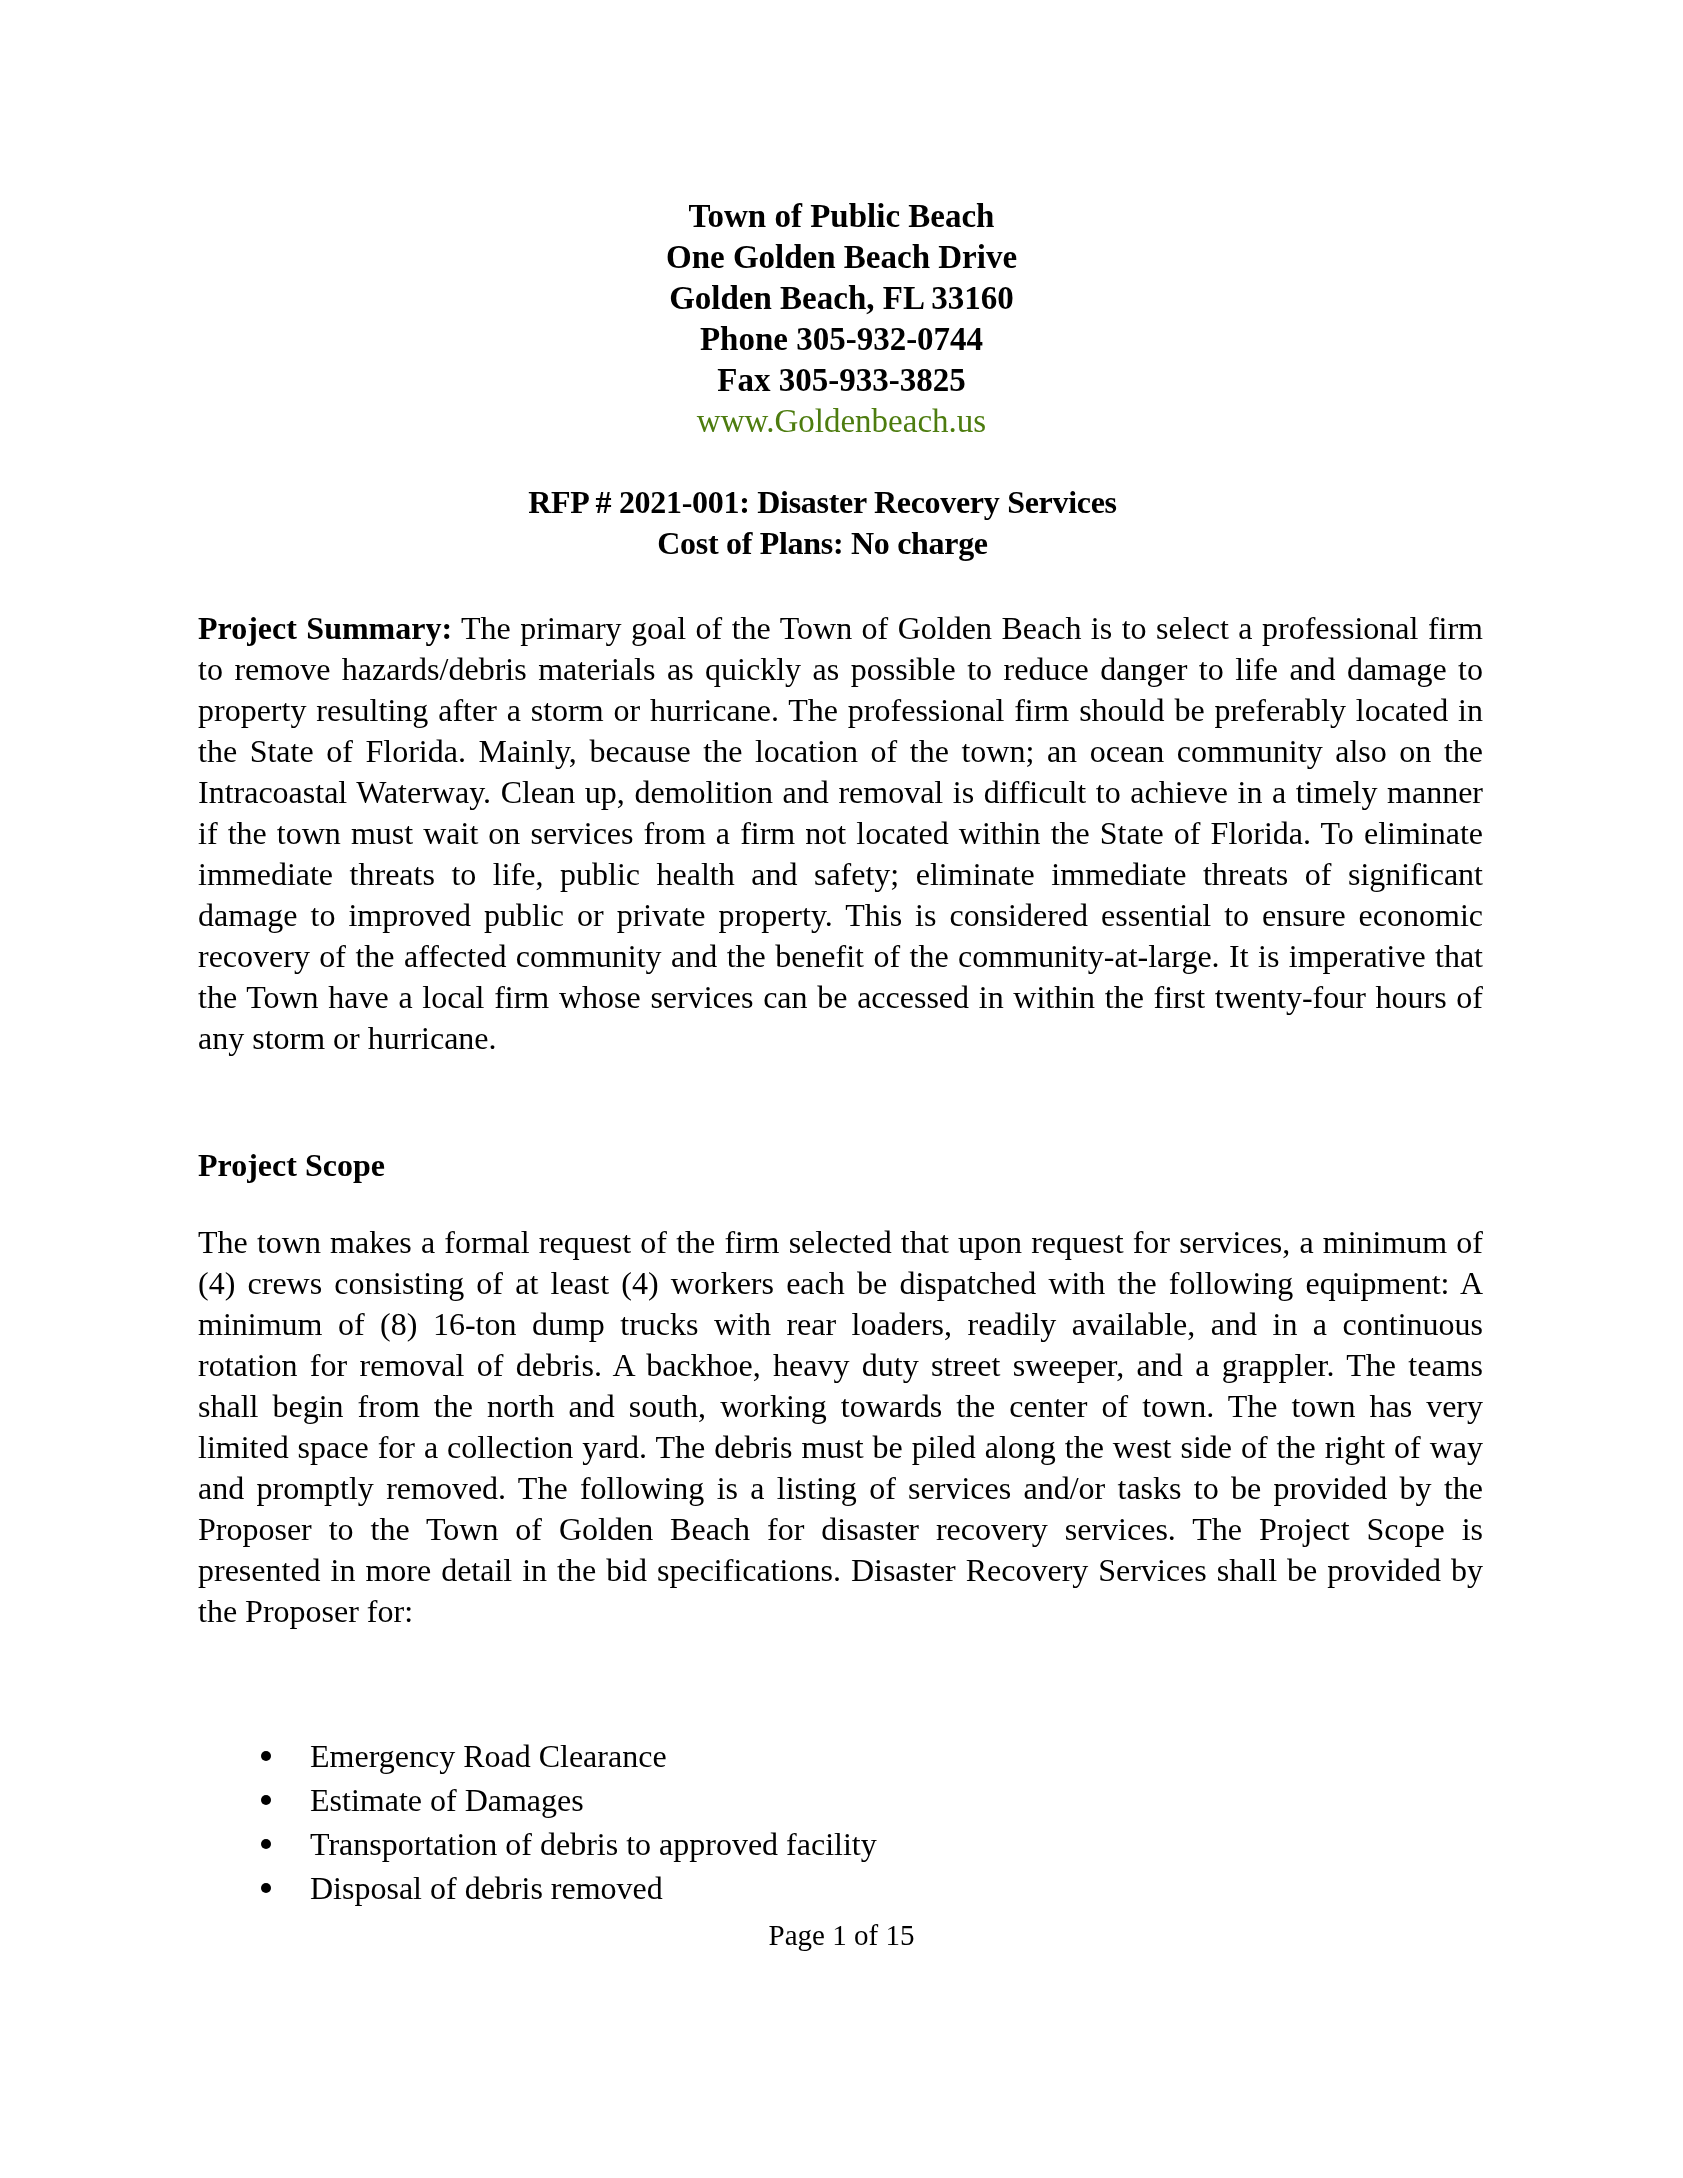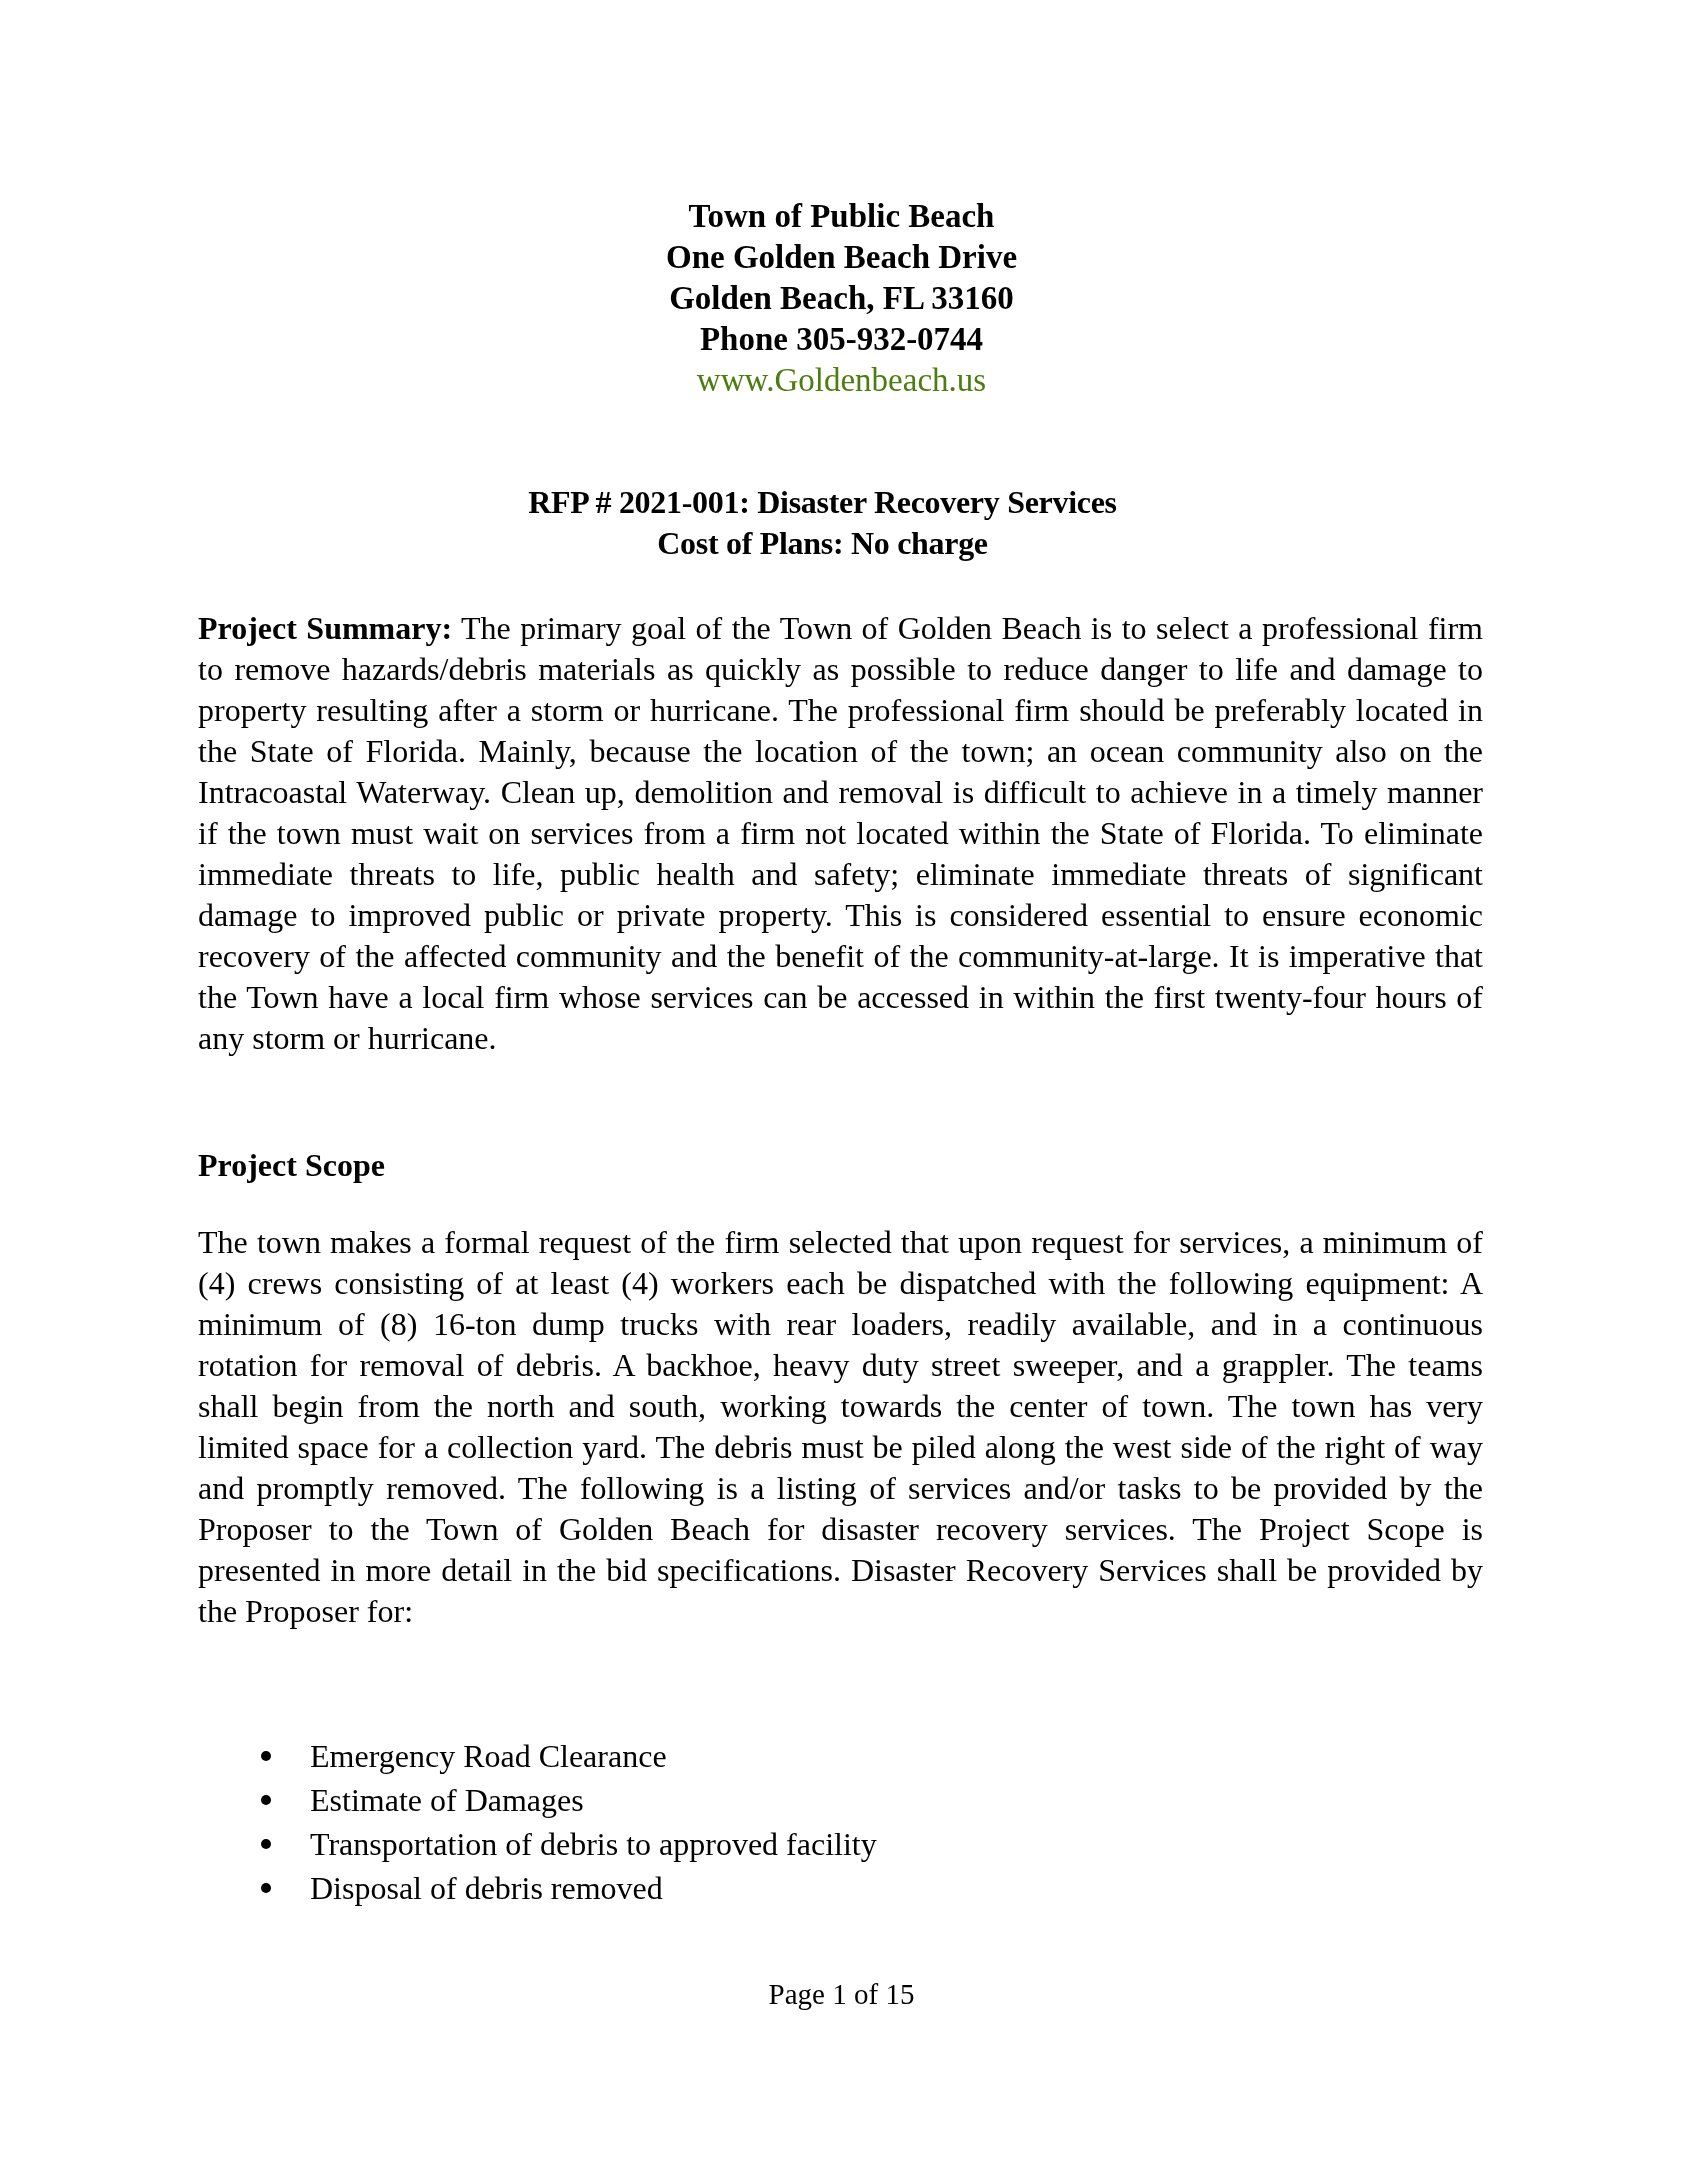--- a/index.html
+++ b/index.html
@@ -100,38 +100,39 @@
       position: absolute;
       left: 50px;
       top: 17px;
       width: 10px;
       height: 10px;
       border-radius: 50%;
       background: #000000;
     }
     .footer {
       position: absolute;
-      top: 1976px;
+      top: 1917px;
       left: 0;
       width: 1683px;
       text-align: center;
       font-size: 29px;
       line-height: 36px;
     }
   </style>
 </head>
 <body>
 
 <div class="page">
 
   <div class="header">
     <span class="header-line">Town of Public Beach</span>
     <span class="header-line">One Golden Beach Drive</span>
     <span class="header-line">Golden Beach, FL  33160</span>
     <span class="header-line">Phone 305-932-0744</span>
+    <span class="header-line">Fax 305-933-3825</span>
     <a class="header-link">www.Goldenbeach.us</a>
   </div>
 
   <div class="rfp">
     <span class="rfp-line">RFP # 2021-001: Disaster Recovery Services</span>
     <span class="rfp-line">Cost of Plans: No charge</span>
   </div>
 
   <p class="body-block summary" style="margin:0;"><span class="label">Project Summary:</span><span> The primary goal of the Town of Golden Beach is to select a professional firm to remove hazards/debris materials as quickly as possible to reduce danger to life and damage to property resulting after a storm or hurricane.  The professional firm should be preferably located in the State of Florida. Mainly, because the location of the town; an ocean community also on the Intracoastal Waterway. Clean up, demolition and removal is difficult to achieve in a timely manner if the town must wait on services from a firm not located within the State of Florida.  To eliminate immediate threats to life, public health and safety; eliminate immediate threats of significant damage to improved public or private property.  This is considered essential to ensure economic recovery of the affected community and the benefit of the community-at-large.  It is imperative that the Town have a local firm whose services can be accessed in within the first twenty-four hours of any storm or hurricane.</span></p>
 

